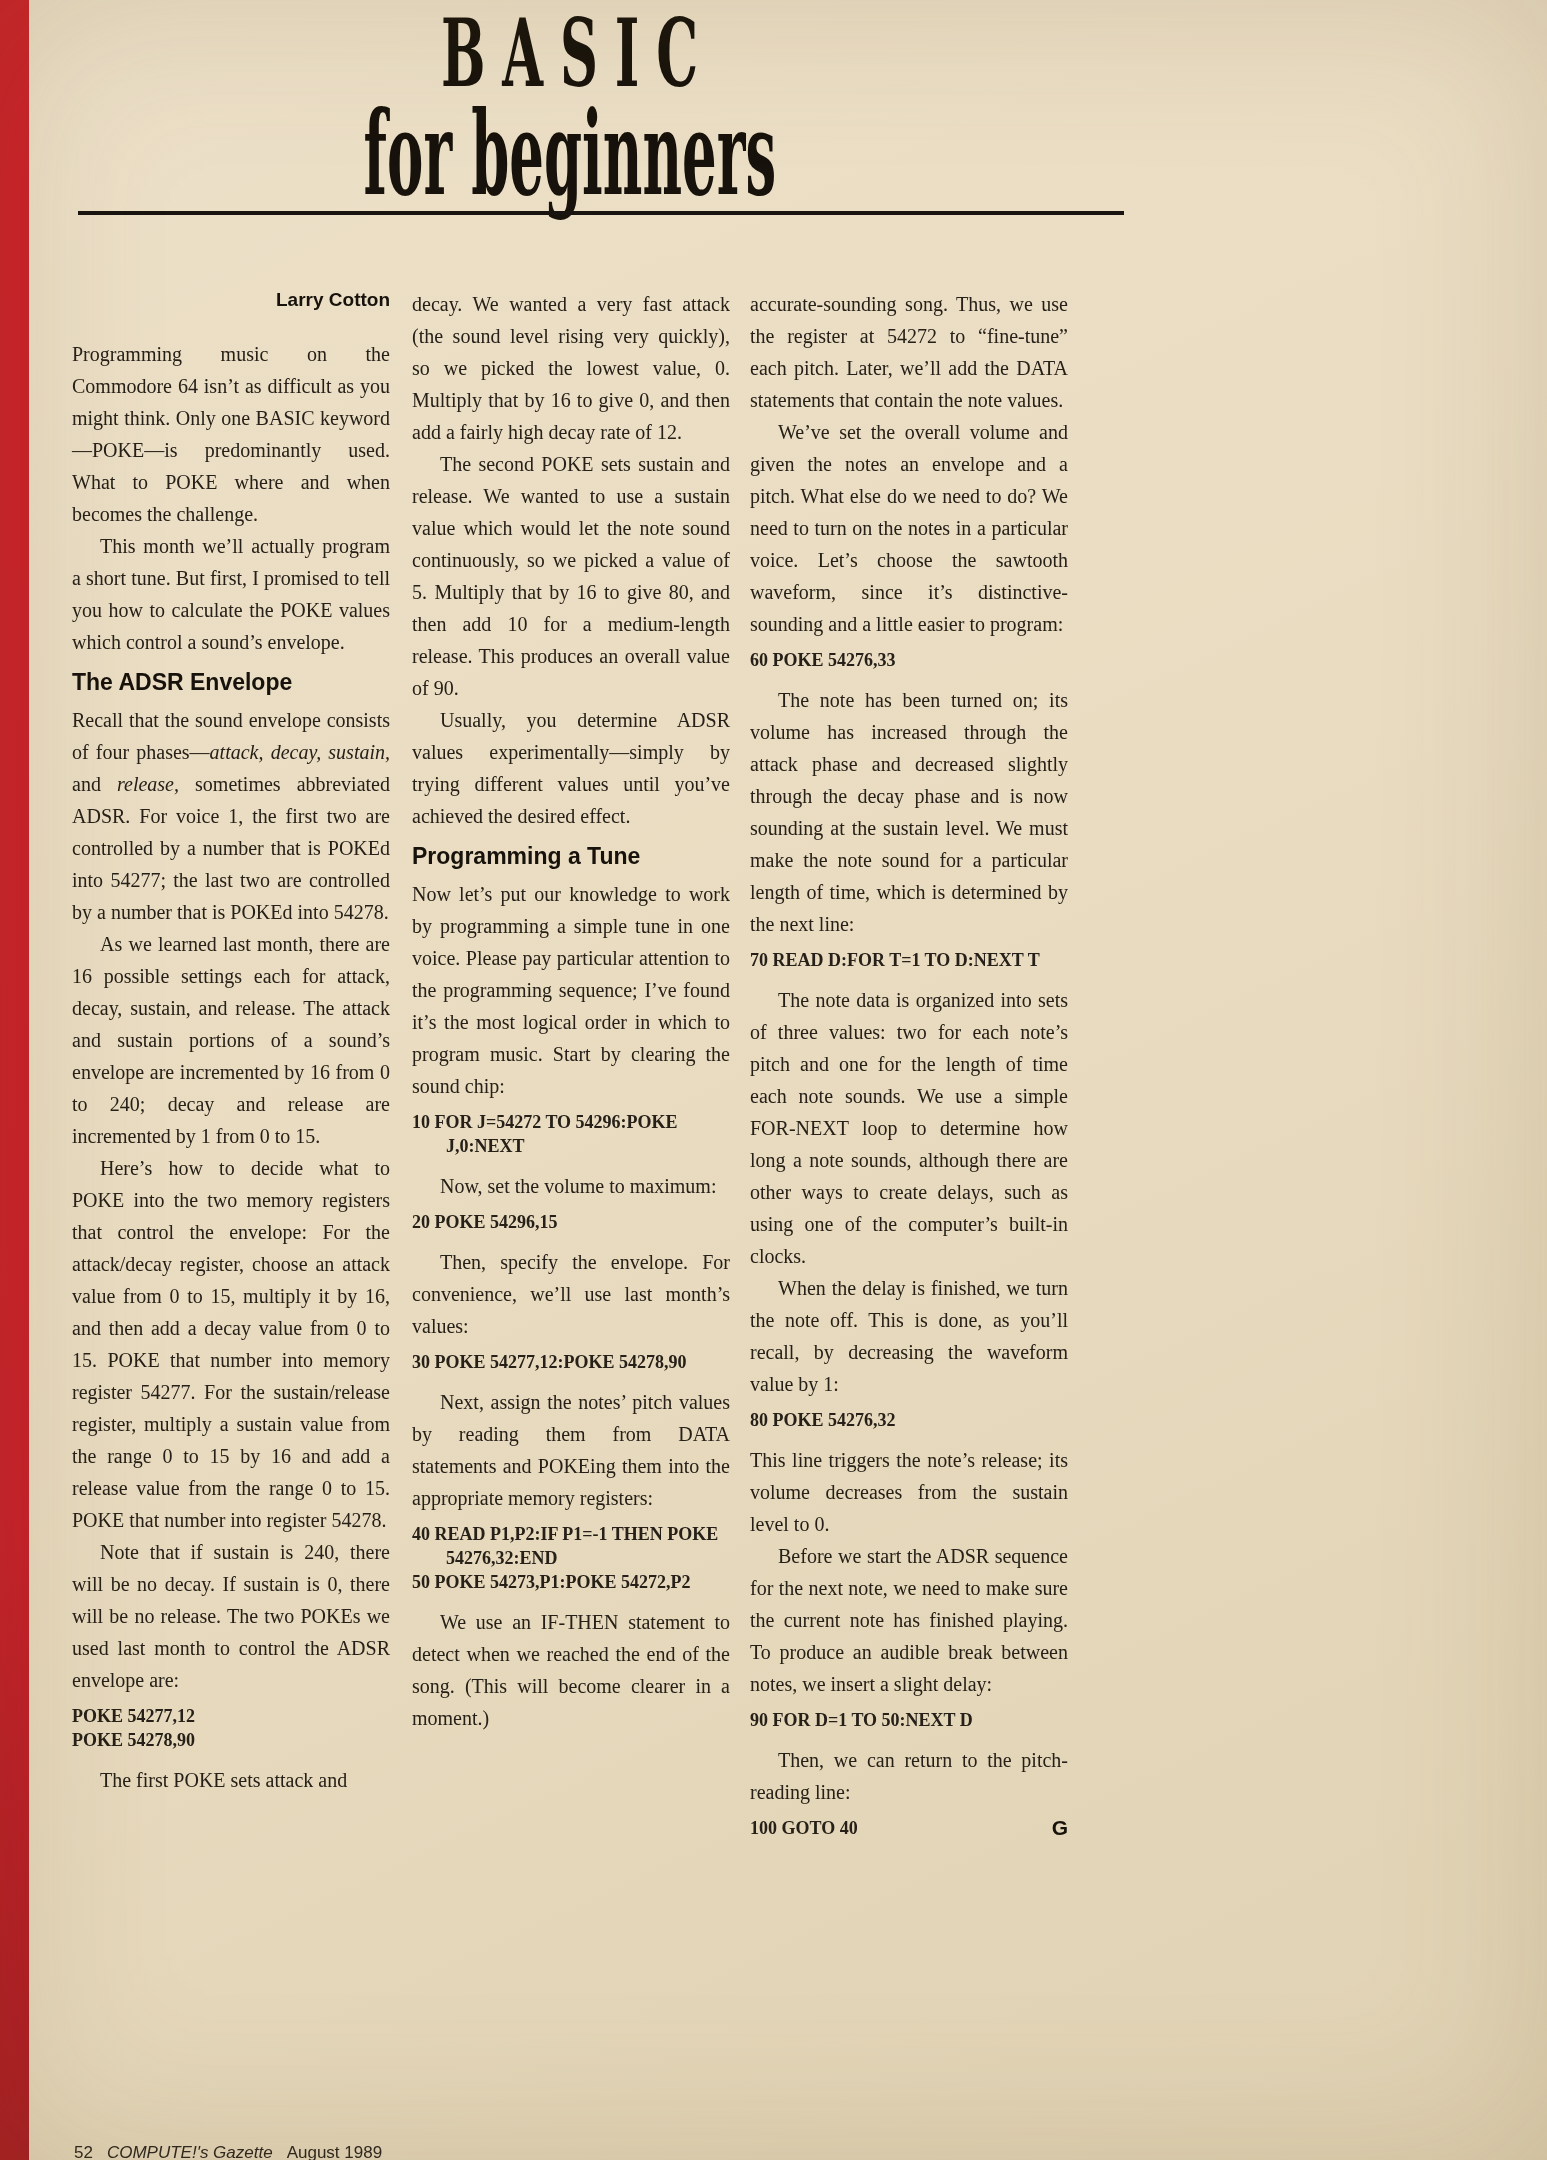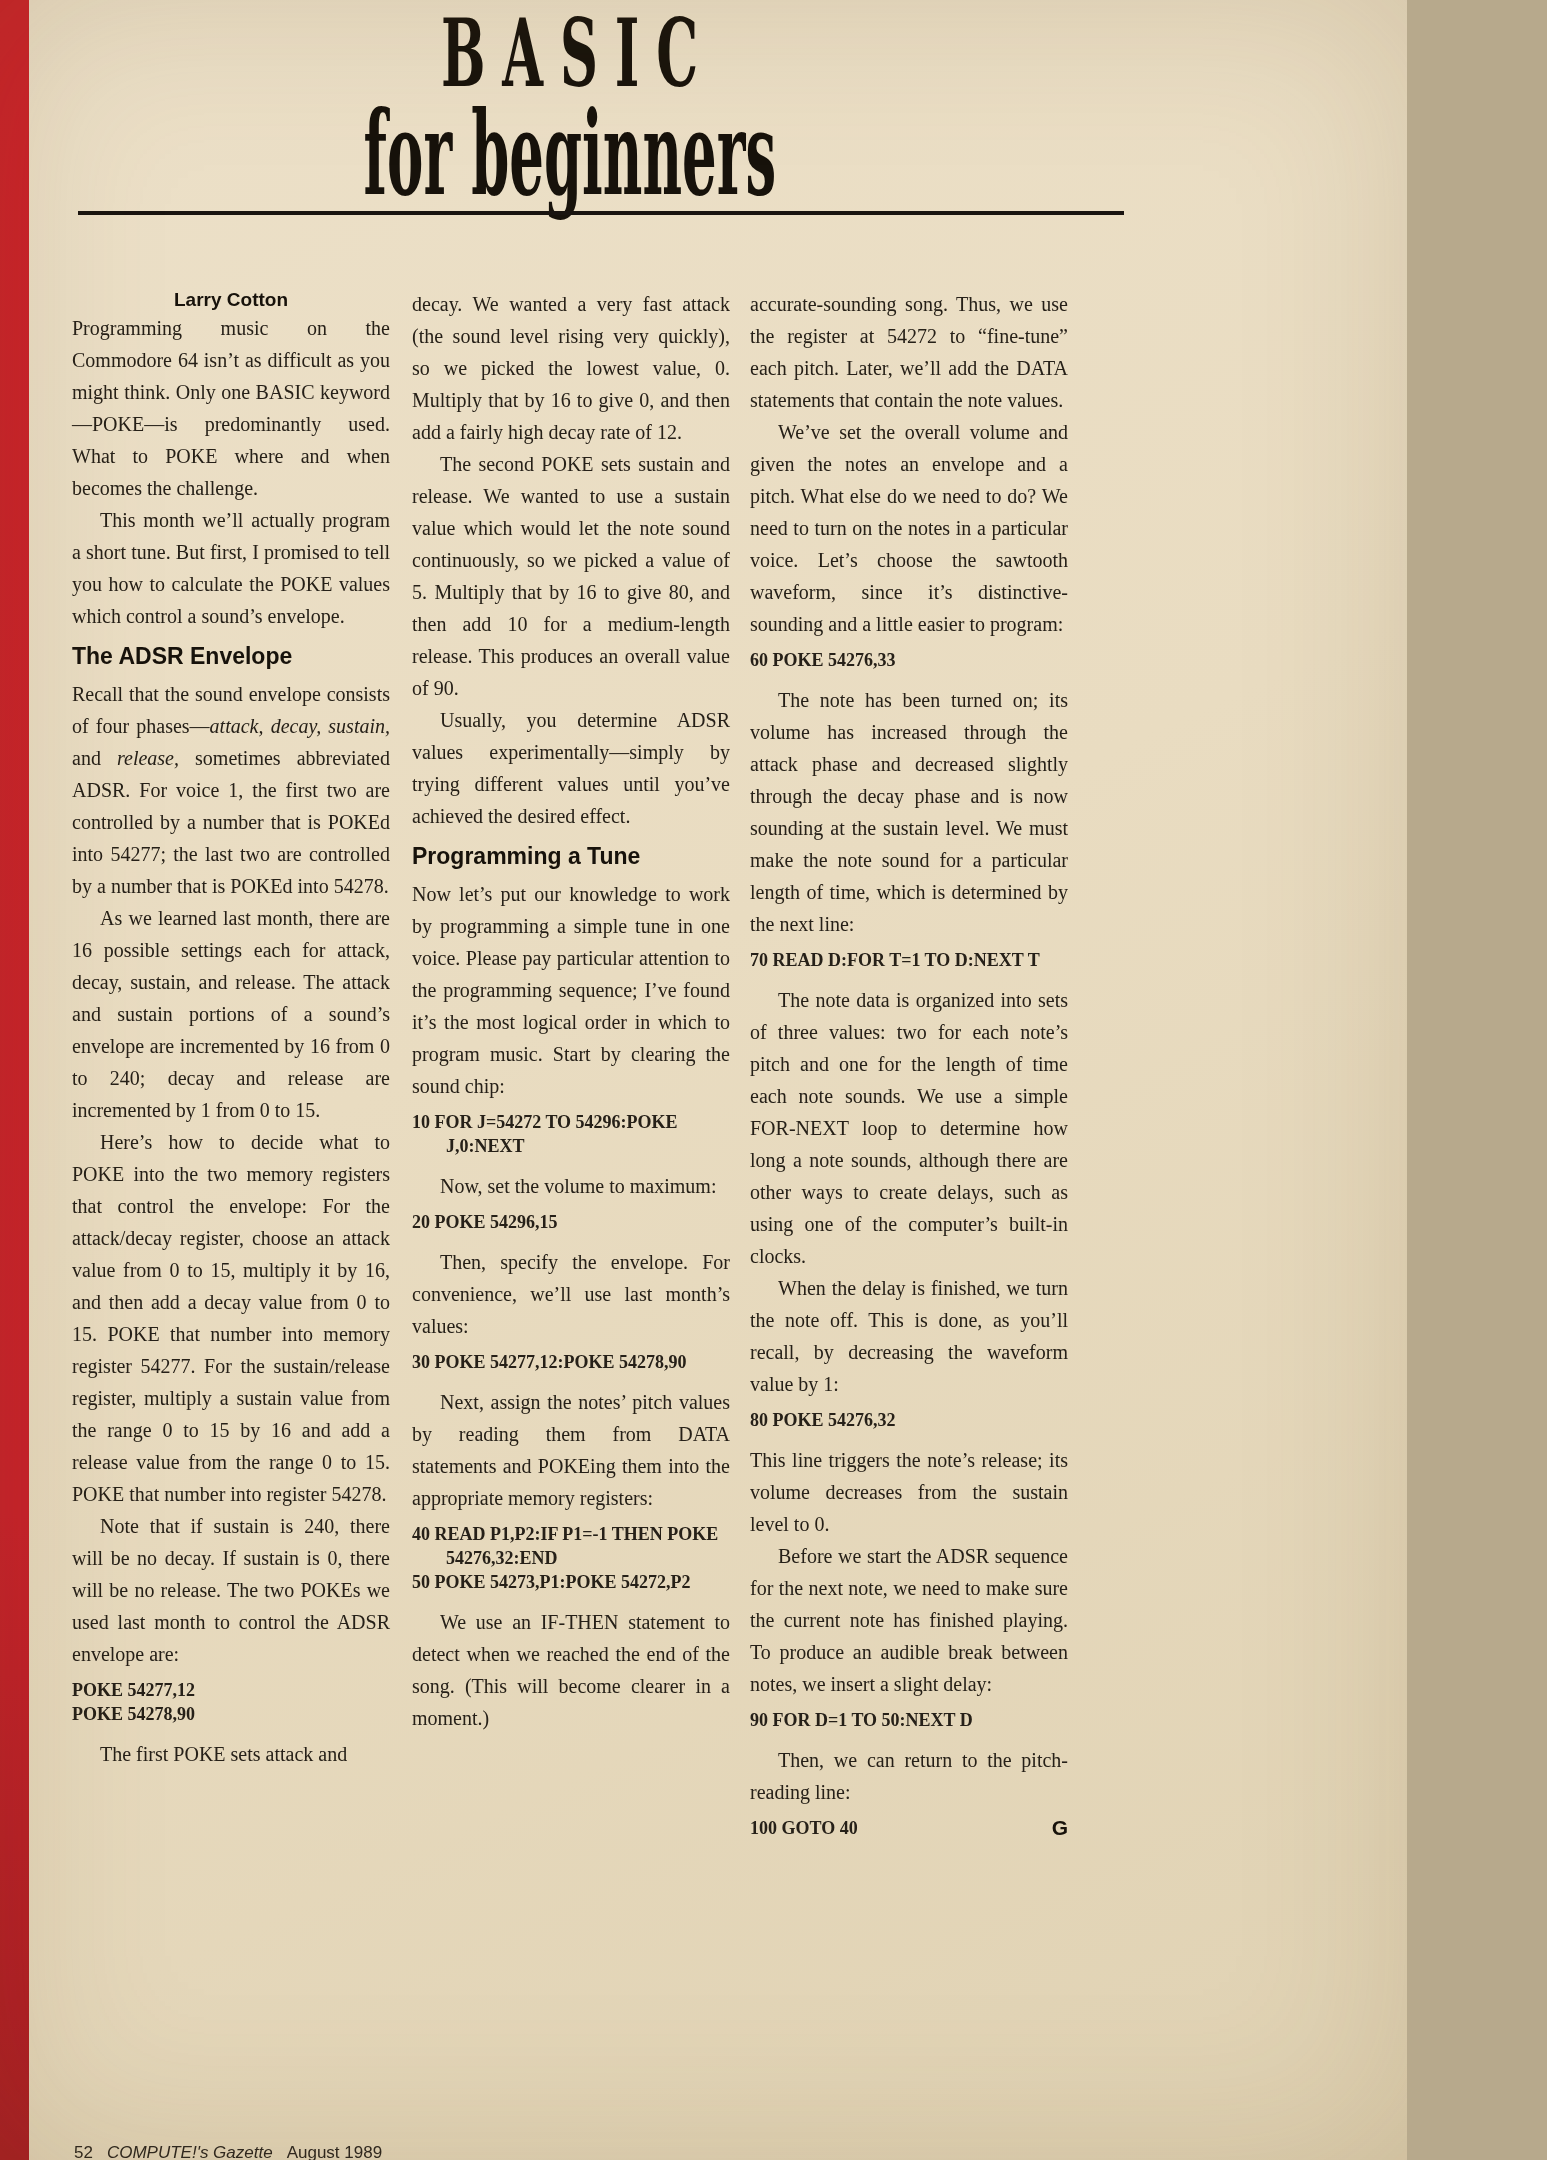--- a/index.html
+++ b/index.html
@@ -1,37 +1,37 @@
 <!DOCTYPE html>
 <html lang="en"><head>
 <meta charset="utf-8">
 <style>
   *{box-sizing:border-box;}
   html,body{margin:0;padding:0;background:#b7a98c;}
-  .page{position:relative;width:1407px;height:2160px;overflow:hidden;
+  .page{position:relative;width:1547px;height:2160px;overflow:hidden;
         background:linear-gradient(155deg,#ece0c8 0%,#e9dcc1 45%,#e0d2b3 100%);
         font-family:"Liberation Serif","DejaVu Serif",serif;color:#262018;}
   .page::after{content:"";position:absolute;inset:0;box-shadow:inset 0 0 170px rgba(110,85,40,.18);pointer-events:none;}
   .red-strip{position:absolute;left:0;top:0;width:29px;height:2160px;
         background:linear-gradient(#cb2129 0%,#c8202a 70%,#a81c22 100%);}
   .masthead{position:absolute;left:72px;top:6px;width:996px;text-align:center;color:#17120b;}
   .mast-line1{height:94px;}
   .mast-line2{height:112px;}
   .title-basic{display:inline-block;font-family:"DejaVu Serif",serif;font-weight:700;
         font-size:94px;line-height:94px;letter-spacing:30px;padding-left:30px;transform:scaleX(0.56);}
   .title-beginners{display:inline-block;font-family:"DejaVu Serif",serif;font-weight:700;
         font-size:116px;line-height:106px;transform:scaleX(0.47);}
   .rule{position:absolute;left:78px;top:211px;width:1046px;height:4px;background:#191410;}
   .kicker{position:absolute;left:72px;top:221px;width:992px;text-align:right;
         font-family:"Liberation Sans","DejaVu Sans",sans-serif;font-weight:700;font-style:italic;
         font-size:29px;color:#1b150e;}
   .col{position:absolute;top:288px;width:318px;font-size:20px;line-height:32px;text-align:justify;hyphens:auto;}
   .col1{left:72px;} .col2{left:412px;} .col3{left:750px;}
   .byline{font-family:"Liberation Sans","DejaVu Sans",sans-serif;font-weight:700;font-size:19px;
-        line-height:24px;color:#17120b;text-align:center;}
+        line-height:24px;margin-bottom:26px;color:#17120b;text-align:right;}
   p.body{margin:0;}
   p.ind{text-indent:28px;}
   h2.sec{font-family:"Liberation Sans","DejaVu Sans",sans-serif;font-weight:700;font-size:23px;
         line-height:28px;margin:10px 0 8px;color:#17120b;text-align:left;}
   .code{margin:8px 0 12px;font-weight:700;font-size:18px;line-height:24px;text-align:left;}
   .code-line{padding-left:34px;text-indent:-34px;}
   .lastline{display:flex;justify-content:space-between;align-items:flex-start;}
   .lastline .code-line{flex:1;}
   .endmark{font-family:"Liberation Sans","DejaVu Sans",sans-serif;font-weight:700;font-size:21px;color:#17120b;}
   .footer{position:absolute;left:74px;top:2094px;font-family:"Liberation Sans","DejaVu Sans",sans-serif;

